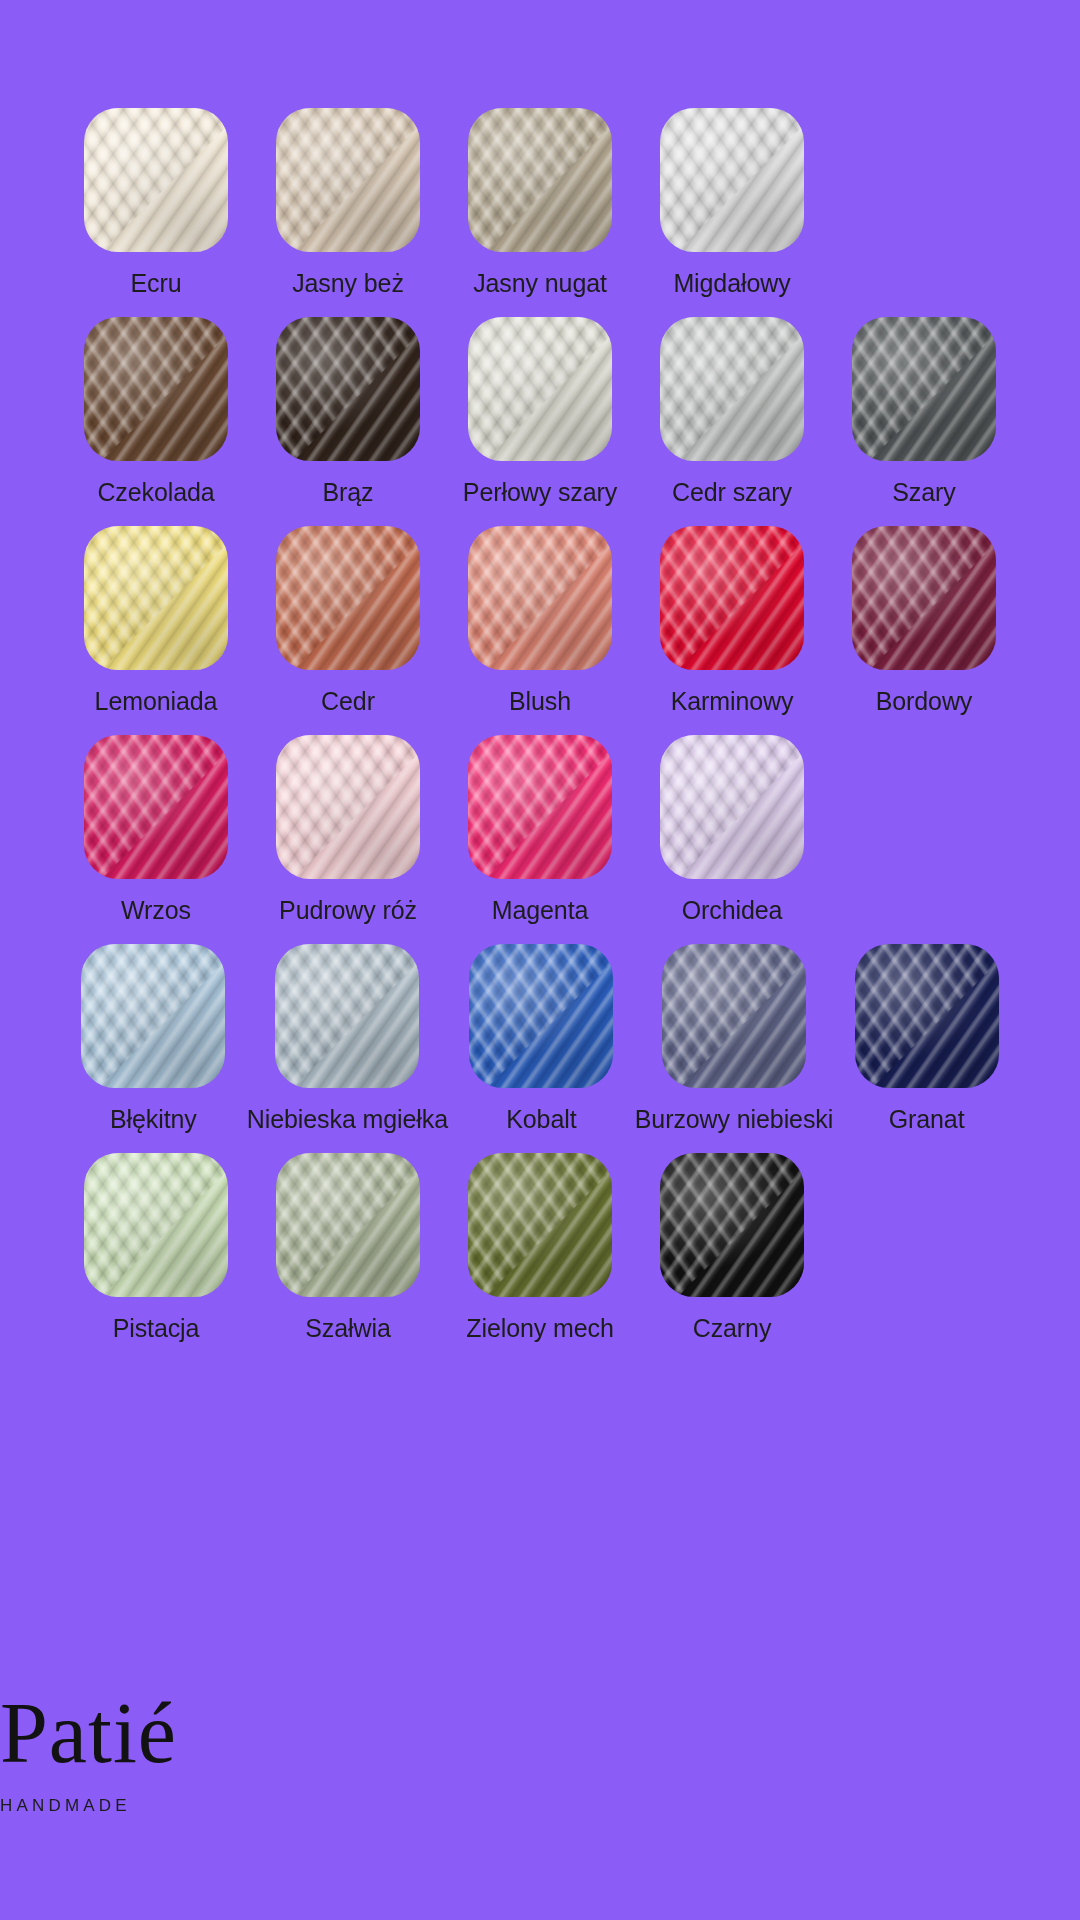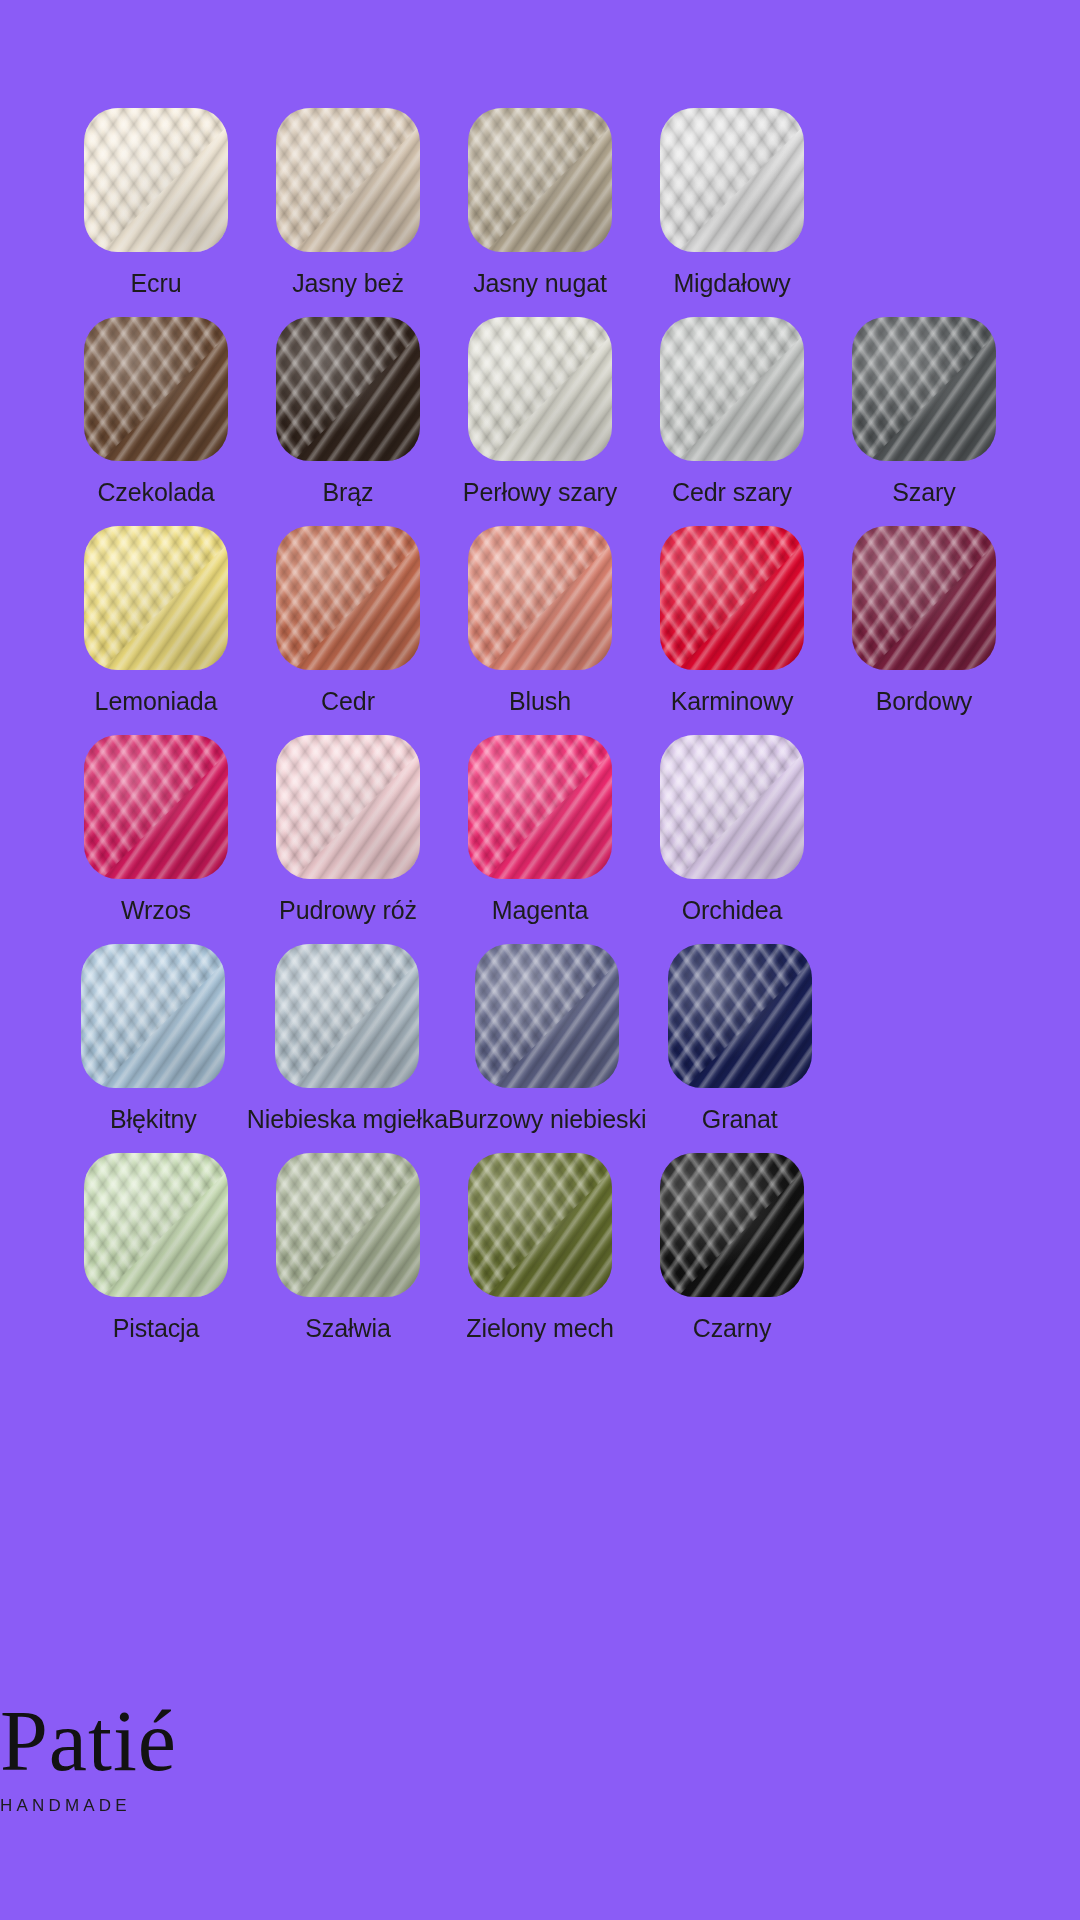--- a/index.html
+++ b/index.html
@@ -136,21 +136,21 @@
   .logo-wordmark {
     font-family: "Liberation Serif", "DejaVu Serif", serif;
     font-size: 86px;
     line-height: 1;
     font-weight: 400;
     color: #121212;
     letter-spacing: 1px;
   }
 
   .logo-tagline {
-    margin-top: 12px;
+    margin-top: 20px;
     font-size: 17px;
     font-weight: 400;
     letter-spacing: 4.2px;
     color: #1c1c1c;
   }
 </style>
 </head>
 <body>
 
 <div class="page">
@@ -319,20 +319,28 @@
         </div>
         <div class="swatch-cell">
           <div class="swatch" style="background: rgb(173, 188, 198);">
             <div class="strands-a"></div>
             <div class="seam"></div>
             <div class="shade"></div>
           </div>
           <div class="swatch-label">Niebieska mgiełka</div>
         </div>
         <div class="swatch-cell">
+          <div class="swatch" style="background: rgb(42, 95, 192);">
+            <div class="strands-a"></div>
+            <div class="seam"></div>
+            <div class="shade"></div>
+          </div>
+          <div class="swatch-label">Kobalt</div>
+        </div>
+        <div class="swatch-cell">
           <div class="swatch" style="background: rgb(95, 100, 136);">
             <div class="strands-a"></div>
             <div class="seam"></div>
             <div class="shade"></div>
           </div>
           <div class="swatch-label">Burzowy niebieski</div>
         </div>
         <div class="swatch-cell">
           <div class="swatch" style="background: rgb(24, 31, 85);">
             <div class="strands-a"></div>

